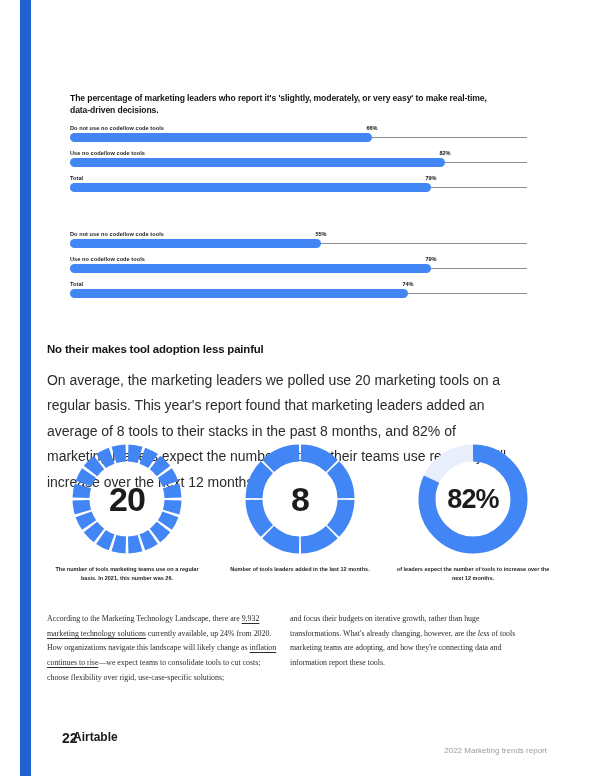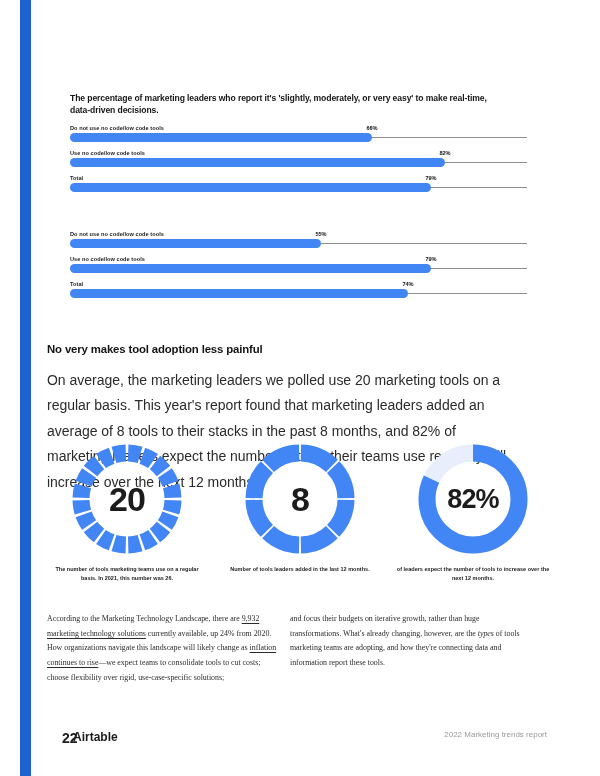--- a/index.html
+++ b/index.html
@@ -85,21 +85,21 @@
     font-family: Liberation Serif, serif;
   }
   .col.right { margin-left: 12px; }
   .lnk { text-decoration: underline; text-underline-offset: 1.5px; }
   .ital { font-style: italic; }
 
   
   .footer { position: absolute; left: 47px; top: 730px; width: 500px; height: 14px; }
   .f-left { position: absolute; left: 0; top: 0; font-size: 14px; font-weight: bold; color: #1b1b1b; margin-left: 15px; }
   .f-brand { position: absolute; left: 26px; top: 0; font-size: 12px; font-weight: bold; color: #1b1b1b; }
-  .f-right { position: absolute; right: 0; top: 0; font-size: 8px; color: #9a9a9a; }
+  .f-right { position: absolute; right: 0; top: 16px; font-size: 8px; color: #9a9a9a; }
 </style>
 </head>
 <body>
 
 <div class="page">
 
   <div class="edge-bar"></div>
 
   <div class="chart-block" id="chart1" style="top:64px;">
     <div class="chart-title">The percentage of marketing leaders who report it's 'slightly, moderately, or very easy' to make real-time, data-driven decisions.</div>
@@ -141,21 +141,21 @@
         </div>
         <div class="bar-row">
           <span class="bar-label">Total</span>
           <span class="bar-value" style="left: 338px;">74%</span>
           <div class="bar-track" style="background: rgb(141, 141, 146);"></div>
           <div class="bar-fill" style="width: 338px; background: rgb(66, 133, 244);"></div>
         </div>
       </div>
   </div>
 
-  <div class="sec-head" style="top:343px;">No very makes tool adoption less painful</div>
+  <div class="sec-head" style="top:343px;">No their makes tool adoption less painful</div>
   <div class="sec-para" style="top:368px;">On average, the marketing leaders we polled use 20 marketing tools on a regular basis. This year's report found that marketing leaders added an average of 8 tools to their stacks in the past 8 months, and 82% of marketing leaders expect the number of tools their teams use regularly will increase over the next 12 months.</div>
 
   <div class="donut-row">
     <div class="donut-cell" id="donut0" style="left:0px;">
         <div class="donut-wrap">
           <svg viewBox="0 0 118 118">
             <path d="M 60.20413962216217 13.015763051124367 A 46 46 0 0 1 72.06470585638044 14.89429219606312" fill="none" stroke="#4285f4" stroke-width="17"></path>
             <path d="M 74.35511552475347 15.638491409759794 A 46 46 0 0 1 85.05468689854231 21.090195323387277" fill="none" stroke="#4285f4" stroke-width="17"></path>
             <path d="M 87.00302573440115 22.505746346603182 A 46 46 0 0 1 95.49425365339681 30.99697426559885" fill="none" stroke="#4285f4" stroke-width="17"></path>
             <path d="M 96.90980467661272 32.945313101457685 A 46 46 0 0 1 102.3615085902402 43.64488447524654" fill="none" stroke="#4285f4" stroke-width="17"></path>
@@ -203,21 +203,21 @@
     <circle cx="59" cy="59" r="46" fill="none" stroke="#4285f4" stroke-width="17" stroke-dasharray="237.00174978681397 52.02477434344698" stroke-dashoffset="0" transform="rotate(-90 59 59)"></circle>
   </svg>
           <div class="donut-center pct">82%</div>
         </div>
         <div class="donut-cap">of leaders expect the number of tools to increase over the next 12 months.</div>
       </div>
   </div>
 
   <div class="cols">
     <div class="col"><span>According to the Marketing Technology Landscape, there are </span><span class="lnk">9,932 marketing technology solutions</span><span> currently available, up 24% from 2020. How organizations navigate this landscape will likely change as </span><span class="lnk">inflation continues to rise</span><span>—we expect teams to consolidate tools to cut costs; choose flexibility over rigid, use-case-specific solutions;</span></div>
-    <div class="col right"><span>and focus their budgets on iterative growth, rather than huge transformations. What's already changing, however, are the </span><span class="ital">types</span><span> of tools marketing teams are adopting, and how they're connecting data and information report these tools.</span></div>
+    <div class="col right"><span>and focus their budgets on iterative growth, rather than huge transformations. What's already changing, however, are the </span><span class="ital">less</span><span> of tools marketing teams are adopting, and how they're connecting data and information report these tools.</span></div>
   </div>
 
   <div class="footer">
     <span class="f-left">22</span>
     <span class="f-brand">Airtable</span>
     <span class="f-right">2022 Marketing trends report</span>
   </div>
 
 </div>
 

